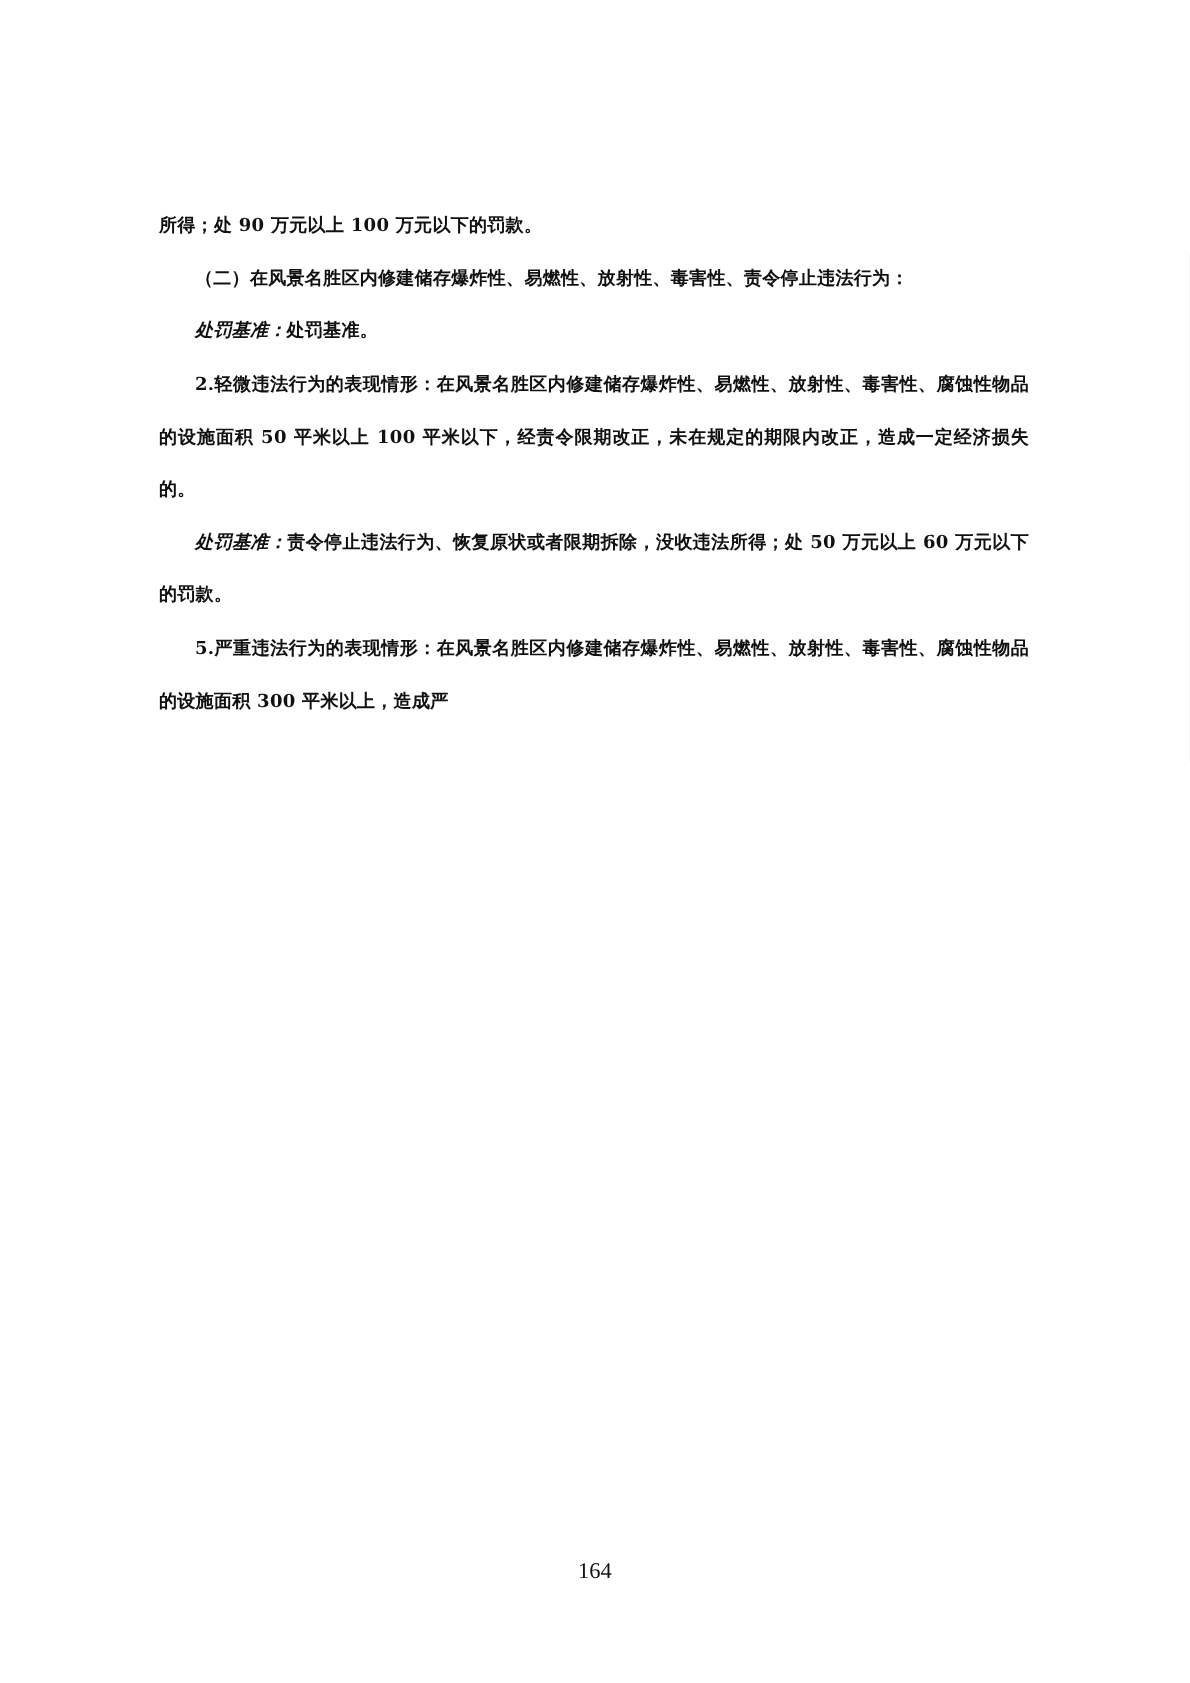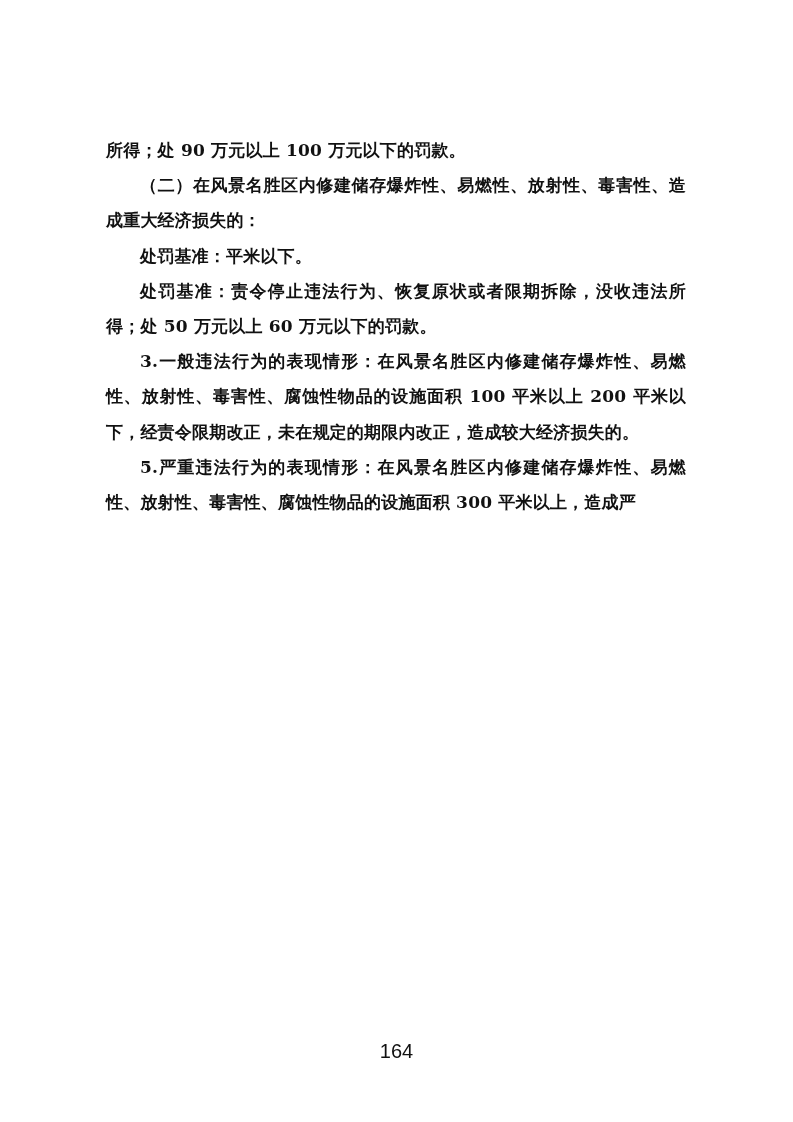--- a/index.html
+++ b/index.html
@@ -18,71 +18,72 @@
     color: #111111;
   }
   .content {
     position: absolute;
     left: 106px;
     top: 133px;
     width: 580px;
   }
   p {
     margin: 0;
-    font-size: 17px;
+    font-size: 12px;
     line-height: 35.2px;
     text-align: justify;
     text-justify: inter-ideograph;
     letter-spacing: 0.2px;
     font-weight: 600;
   }
   p.indent {
     text-indent: 2em;
   }
   .crit {
     font-weight: 800;
+    font-style: italic;
   }
   .pagenum {
     position: absolute;
     left: 0;
     right: 0;
     top: 1040px;
     text-align: center;
-    font-size: 20px;
-    font-family: Liberation Sans, sans-serif;
+    font-size: 15px;
+    font-family: Liberation Serif, serif;
     color: #111111;
   }
 </style>
 </head>
 <body>
 
 <div class="page">
   <div class="content">
 
     <p>
       <span>所得；处 90 万元以上 100 万元以下的罚款。</span>
     </p>
 
     <p class="indent">
-      <span>（二）在风景名胜区内修建储存爆炸性、易燃性、放射性、毒害性、造成重大经济损失的：</span>
+      <span>（二）在风景名胜区内修建储存爆炸性、易燃性、放射性、毒害性、责令停止违法行为：</span>
     </p>
 
 
     <p class="indent">
-      <span class="crit">处罚基准：</span><span>平米以下。</span>
+      <span class="crit">处罚基准：</span><span>处罚基准。</span>
     </p>
 
+    <p class="indent">
+      <span>2.轻微违法行为的表现情形：在风景名胜区内修建储存爆炸性、易燃性、放射性、毒害性、腐蚀性物品的设施面积 50 平米以上 100 平米以下，经责令限期改正，未在规定的期限内改正，造成一定经济损失的。</span>
+    </p>
 
     <p class="indent">
       <span class="crit">处罚基准：</span><span>责令停止违法行为、恢复原状或者限期拆除，没收违法所得；处 50 万元以上 60 万元以下的罚款。</span>
     </p>
 
-    <p class="indent">
-      <span>3.一般违法行为的表现情形：在风景名胜区内修建储存爆炸性、易燃性、放射性、毒害性、腐蚀性物品的设施面积 100 平米以上 200 平米以下，经责令限期改正，未在规定的期限内改正，造成较大经济损失的。</span>
-    </p>
 
 
 
 
     <p class="indent">
       <span>5.严重违法行为的表现情形：在风景名胜区内修建储存爆炸性、易燃性、放射性、毒害性、腐蚀性物品的设施面积 300 平米以上，造成严</span>
     </p>
 
   </div>
 

